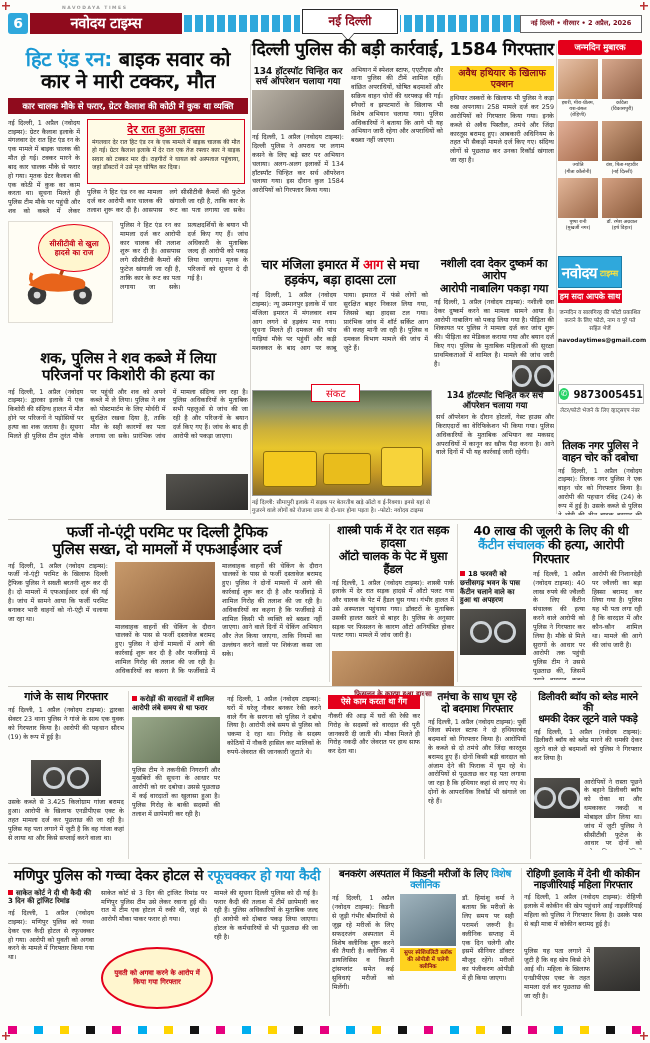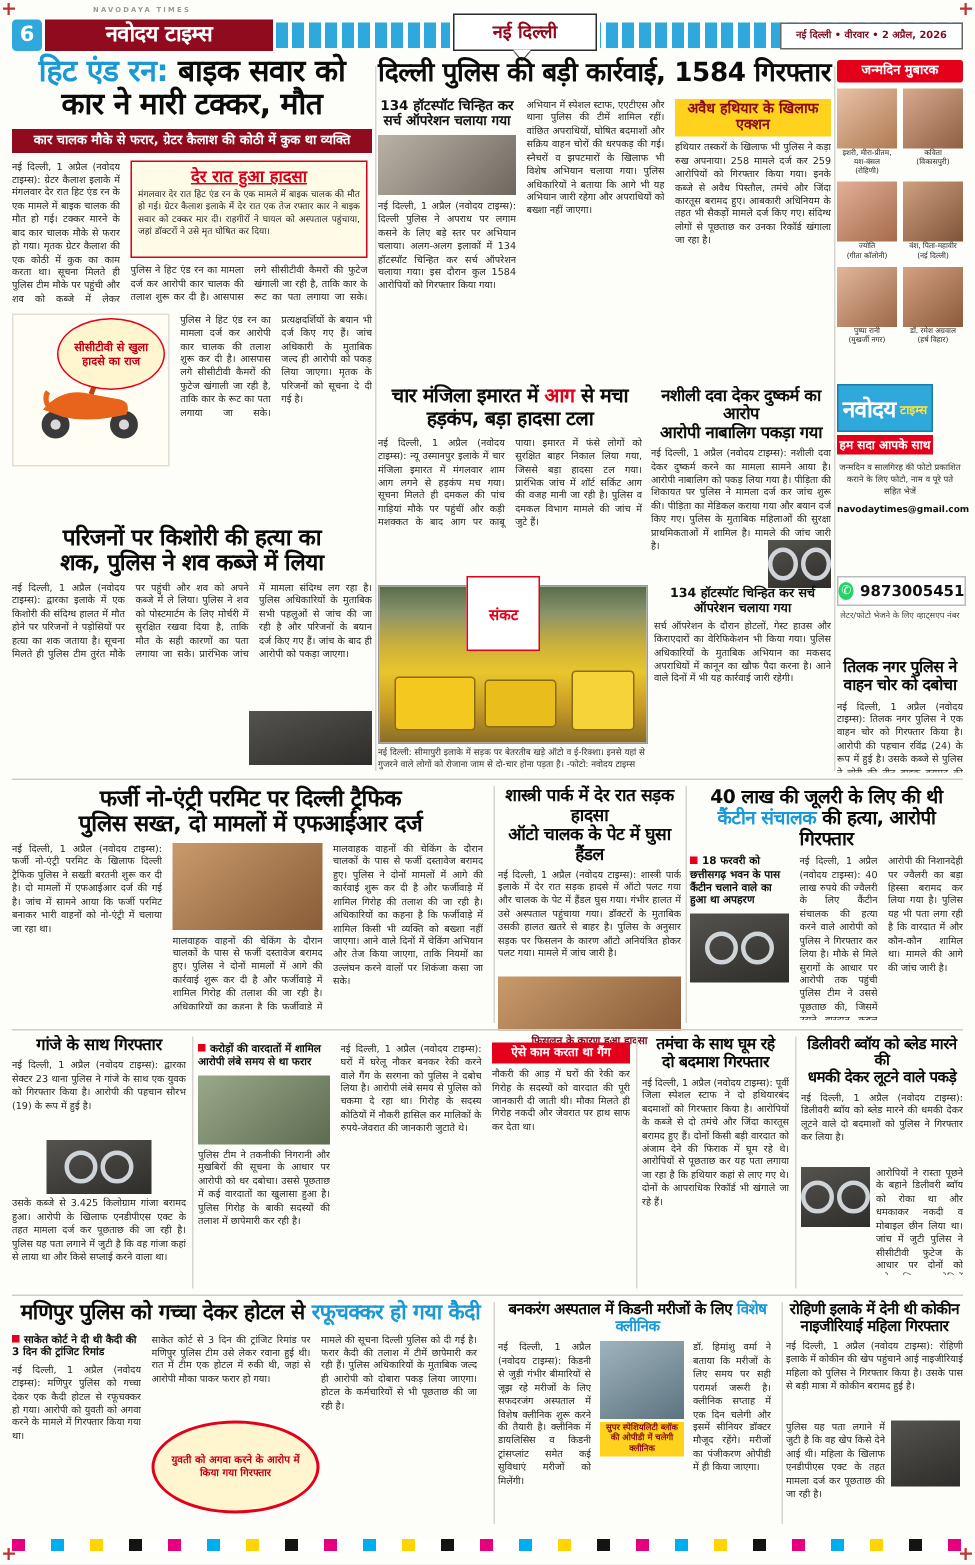--- a/index.html
+++ b/index.html
@@ -53,21 +53,21 @@
   <div class="a plus" style="left:640px;top:2px"></div>
 
   <div class="a" style="left:8px;top:13px;width:20px;height:21px;background:#2fa8dc;border-radius:3px;color:#fff;font-weight:bold;font-size:14px;text-align:center;line-height:21px">6</div>
   <div class="a" style="left:62px;top:5px;font-size:4.5px;letter-spacing:1.5px;color:#9a9a9a;font-weight:bold">NAVODAYA TIMES</div>
   <div class="a" style="left:30px;top:13px;width:152px;height:21px;background:#8f0b1d;color:#fff;font-weight:bold;font-size:14.5px;text-align:center;line-height:21px;letter-spacing:-0.3px">नवोदय टाइम्स</div>
   <div class="a stripes" style="left:184px;top:15px;width:458px;height:17px"></div>
   <div class="a" style="left:302px;top:9px;width:94px;height:23px;background:#fff;border:1.5px solid #2b2b2b;box-shadow:0 0 0 2px #fff;color:#8f0b1d;font-weight:bold;font-size:12px;text-align:center;line-height:22px">नई दिल्ली</div>
   <div class="a" style="left:342px;top:33px;width:0;height:0;border-left:6px solid transparent;border-right:6px solid transparent;border-top:7px solid #fff;filter:drop-shadow(0 1px 0 #2b2b2b)"></div>
   <div class="a" style="left:520px;top:15px;width:120px;height:16px;background:#fff;border:1px solid #666;color:#7a0c1c;font-weight:bold;font-size:6.6px;text-align:center;line-height:15px">नई दिल्ली • वीरवार • 2 अप्रैल, 2026</div>
 
-  <div class="a" style="left:8px;top:36px;width:240px;height:305px">
+  <div class="a" style="left:8px;top:48px;width:240px;height:305px">
     <div class="hl" style="font-size:20px">
       <div><span class="accent-blue">हिट एंड रन:</span><span> बाइक सवार को</span></div>
       <div>कार ने मारी टक्कर, मौत</div>
     </div>
     <div class="kicker" style="margin-top:5px;height:16px;font-size:8.6px;line-height:16px">कार चालक मौके से फरार, ग्रेटर कैलाश की कोठी में कुक था व्यक्ति</div>
     <div style="display:flex;gap:7px;margin-top:5px">
       <div class="bt" style="width:72px;height:96px;overflow:hidden">नई दिल्ली, 1 अप्रैल (नवोदय टाइम्स): ग्रेटर कैलाश इलाके में मंगलवार देर रात हिट एंड रन के एक मामले में बाइक चालक की मौत हो गई। टक्कर मारने के बाद कार चालक मौके से फरार हो गया। मृतक ग्रेटर कैलाश की एक कोठी में कुक का काम करता था। सूचना मिलते ही पुलिस टीम मौके पर पहुंची और शव को कब्जे में लेकर पोस्टमार्टम के लिए भिजवाया।</div>
       <div style="width:158px">
         <div class="note-box">
           <div class="note-title">देर रात हुआ हादसा</div>
@@ -89,22 +89,22 @@
           <path d="M20 58 Q14 50 18 44" stroke="#e8641b" stroke-width="4" fill="none"></path>
         </svg>
         <div class="bubble" style="position:absolute;right:2px;top:2px;width:58px;height:38px">सीसीटीवी से खुला हादसे का राज</div>
       </div>
       <div class="bt c2" style="width:129px;height:100px;overflow:hidden">पुलिस ने हिट एंड रन का मामला दर्ज कर आरोपी कार चालक की तलाश शुरू कर दी है। आसपास लगे सीसीटीवी कैमरों की फुटेज खंगाली जा रही है, ताकि कार के रूट का पता लगाया जा सके। प्रत्यक्षदर्शियों के बयान भी दर्ज किए गए हैं। जांच अधिकारी के मुताबिक जल्द ही आरोपी को पकड़ लिया जाएगा। मृतक के परिजनों को सूचना दे दी गई है।</div>
     </div>
   </div>
 
   <div class="a" style="left:8px;top:350px;width:240px;height:166px">
     <div class="hl" style="font-size:15px">
+      <div>शक, पुलिस ने शव कब्जे में लिया</div>
       <div>परिजनों पर किशोरी की हत्या का</div>
-      <div>शक, पुलिस ने शव कब्जे में लिया</div>
     </div>
     <div style="position:relative;margin-top:4px;height:122px">
       <div class="bt c3" style="height:122px;overflow:hidden">नई दिल्ली, 1 अप्रैल (नवोदय टाइम्स): द्वारका इलाके में एक किशोरी की संदिग्ध हालत में मौत होने पर परिजनों ने पड़ोसियों पर हत्या का शक जताया है। सूचना मिलते ही पुलिस टीम तुरंत मौके पर पहुंची और शव को अपने कब्जे में ले लिया। पुलिस ने शव को पोस्टमार्टम के लिए मोर्चरी में सुरक्षित रखवा दिया है, ताकि मौत के सही कारणों का पता लगाया जा सके। प्रारंभिक जांच में मामला संदिग्ध लग रहा है। पुलिस अधिकारियों के मुताबिक सभी पहलुओं से जांच की जा रही है और परिजनों के बयान दर्ज किए गए हैं। जांच के बाद ही आरोपी को पकड़ा जाएगा।</div>
       <div class="a ph-dark" style="left:158px;top:86px;width:82px;height:36px"></div>
     </div>
   </div>
 
   <div class="a" style="left:252px;top:40px;width:302px;height:214px">
     <div class="hl" style="font-size:17.5px">दिल्ली पुलिस की बड़ी कार्रवाई, 1584 गिरफ्तार</div>
     <div style="display:flex;gap:7px;margin-top:6px">
@@ -140,21 +140,21 @@
           <div class="ring"></div>
       </div>
     </div>
   </div>
 
   <div class="a" style="left:252px;top:390px;width:178px;height:128px">
     <div class="ph-street" style="position:relative;width:178px;height:104px;border:1px solid #999">
       <div style="position:absolute;left:10px;bottom:8px;width:52px;height:34px;background:#f4c81e;border:1px solid #8a6d10;border-radius:3px"></div>
       <div style="position:absolute;left:70px;bottom:10px;width:46px;height:30px;background:#e9bd1c;border:1px solid #8a6d10;border-radius:3px"></div>
       <div style="position:absolute;right:8px;bottom:8px;width:40px;height:38px;background:#f7d33a;border:1px solid #8a6d10;border-radius:3px"></div>
-      <div class="a" style="left:58px;top:-7px;background:#fff;border:1.5px solid #e4001b;color:#e4001b;font-weight:bold;font-size:10px;padding:17px 14px">संकट</div>
+      <div class="a" style="left:58px;top:-7px;background:#fff;border:1.5px solid #e4001b;color:#e4001b;font-weight:normal;font-size:10px;padding:1px 14px">संकट</div>
     </div>
     <div class="cap" style="margin-top:3px">नई दिल्ली: सीमापुरी इलाके में सड़क पर बेतरतीब खड़े ऑटो व ई-रिक्शा। इनसे यहां से गुजरने वाले लोगों को रोजाना जाम से दो-चार होना पड़ता है। -फोटो: नवोदय टाइम्स</div>
   </div>
 
   <div class="a" style="left:436px;top:390px;width:118px;height:128px">
     <div class="subhead" style="font-size:8.4px">134 हॉटस्पॉट चिन्हित कर सर्च ऑपरेशन चलाया गया</div>
     <div class="bt" style="margin-top:3px;height:98px;overflow:hidden">सर्च ऑपरेशन के दौरान होटलों, गेस्ट हाउस और किराएदारों का वेरिफिकेशन भी किया गया। पुलिस अधिकारियों के मुताबिक अभियान का मकसद अपराधियों में कानून का खौफ पैदा करना है। आने वाले दिनों में भी यह कार्रवाई जारी रहेगी।</div>
   </div>
 
   <div class="a" style="left:558px;top:40px;width:84px;height:212px">

